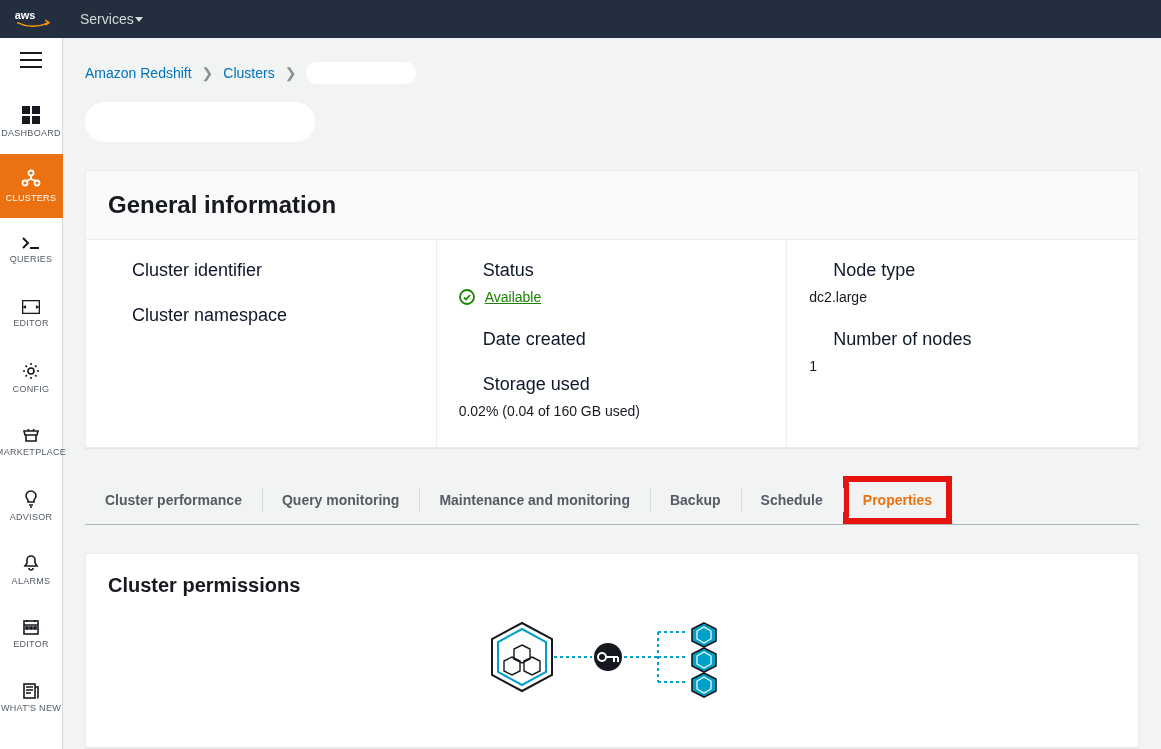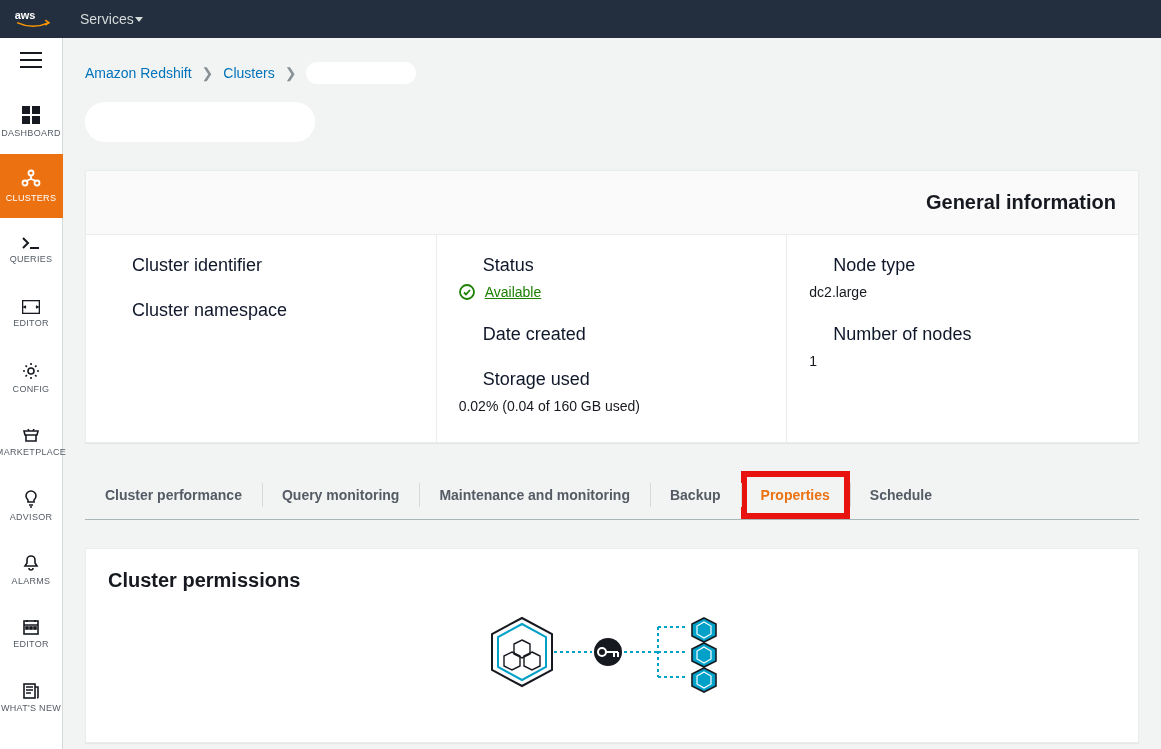--- a/index.html
+++ b/index.html
@@ -107,23 +107,22 @@
     margin: 0 22px 0 22px;
     border: 1px solid #eaeded;
     box-shadow: 0 1px 1px rgba(0,0,0,0.05);
   }
   .panel-header {
     padding: 20px 22px;
     border-bottom: 1px solid #eaeded;
     background:#fafafa;
   }
   .panel-header h2 {
-    font-size: 20px;
+    font-size: 24px;
     font-weight: 700;
-    text-align: right;
   }
   .panel-body {
     display: grid;
     grid-template-columns: 1fr 1fr 1fr;
   }
   .col {
     padding: 20px 22px 28px 22px;
     border-right: 1px solid #eaeded;
   }
   .col:last-child { border-right:none; }
@@ -368,22 +367,22 @@
           </div>
         </div>
       </div>
     </section>
 
     <div class="tabs-row">
       <div class="tab">Cluster performance</div>
       <div class="tab">Query monitoring</div>
       <div class="tab">Maintenance and monitoring</div>
       <div class="tab">Backup</div>
+      <div class="tab">Schedule</div>
       <div class="tab active highlight">Properties</div>
-      <div class="tab">Schedule</div>
     </div>
 
     <section class="perm-panel">
       <h2>Cluster permissions</h2>
       <div class="diagram">
         <svg width="260" height="90" viewBox="0 0 260 90">
 
           <polygon points="40,6 70,22 70,58 40,74 10,58 10,22" fill="none" stroke="#16191f" stroke-width="2"></polygon>
           <polygon points="40,12 64,25 64,55 40,68 16,55 16,25" fill="none" stroke="#00a1c9" stroke-width="2"></polygon>
           <g fill="none" stroke="#16191f" stroke-width="1.4">

